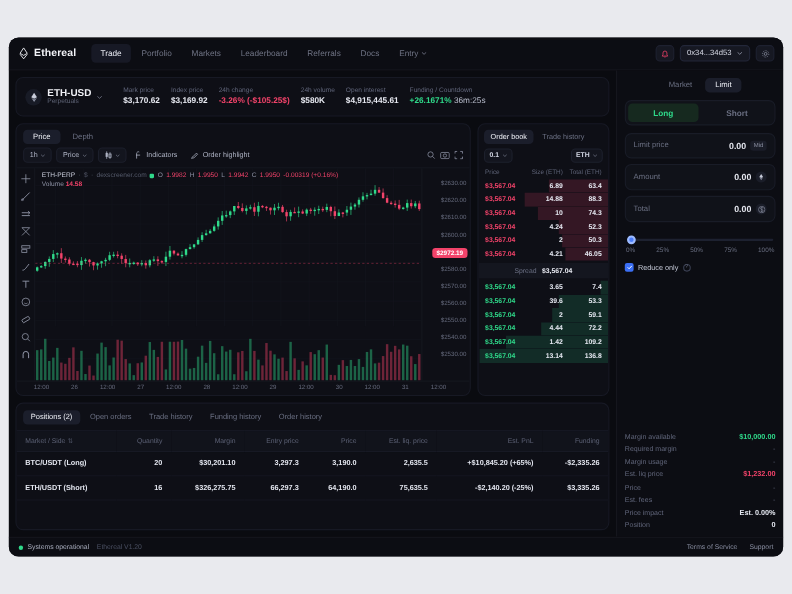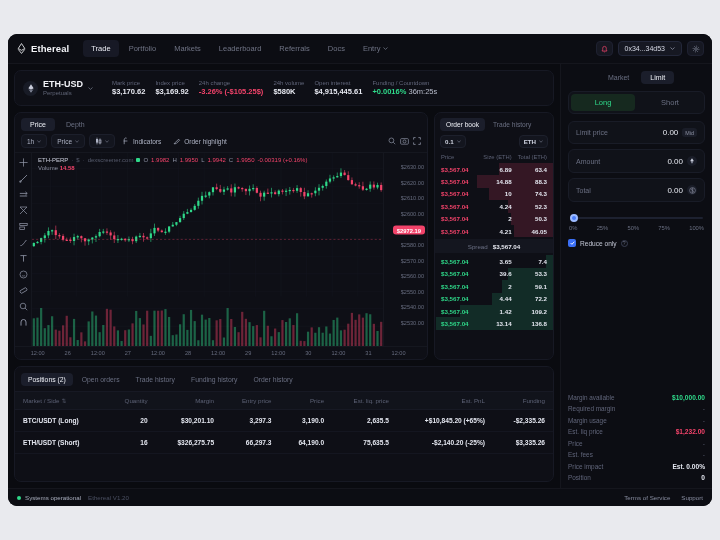--- a/index.html
+++ b/index.html
@@ -195,32 +195,32 @@
     display: flex; flex-direction: column; padding: 7px;
   }
   .mltabs { display: flex; gap: 3px; justify-content: center; margin-bottom: 7px; }
   .mltab { font-size: 7px; color: #6a6f82; padding: 3px 9px; border-radius: 4px; }
   .mltab.active { color: #eef0f6; background: #1b1e2b; }
   .lstoggle {
     display: flex; gap: 3px; background: #101219; border: 1px solid #191c27;
     border-radius: 6px; padding: 2px; margin-bottom: 7px;
   }
   .lsbtn {
-    flex: 1; text-align: center; font-size: 7.5px; font-weight: normal;
+    flex: 1; text-align: center; font-size: 7.5px; font-weight: bold;
     color: #6a6f82; padding: 4px 0; border-radius: 4px;
   }
   .lsbtn.long-on { color: #2fd98a; background: #16291f; }
   .field {
     display: flex; align-items: center; justify-content: space-between;
     background: #101219; border: 1px solid #191c27; border-radius: 6px;
     padding: 6px 7px; margin-bottom: 5px;
   }
   .field-l { font-size: 7px; color: #6a6f82; }
   .field-r { display: flex; align-items: center; gap: 4px; }
-  .field-v { font-size: 8px; color: #e7e9f1; font-weight: normal; text-align: right; }
+  .field-v { font-size: 8px; color: #e7e9f1; font-weight: bold; text-align: right; }
   .field-tag {
     font-size: 5.4px; color: #8b90a2; background: #1a1d28;
     padding: 1.5px 3px; border-radius: 3px;
   }
   .field-ic {
     width: 10px; height: 10px; border-radius: 50%; background: #1a1d28;
     display: flex; align-items: center; justify-content: center;
   }
   .slider { margin: 7px 2px 3px 2px; position: relative; height: 8px; }
   .slider-track {
@@ -354,21 +354,21 @@
           <span class="stat-l">24h volume</span>
           <span class="stat-v">$580K</span>
         </div>
         <div class="stat">
           <span class="stat-l">Open interest</span>
           <span class="stat-v">$4,915,445.61</span>
         </div>
         <div class="stat">
           <span class="stat-l">Funding / Countdown</span>
           <span class="stat-v pos">
-            <span>+0.0016%</span>
+            <span>+26.1671%</span>
             <span class="dim">36m:25s</span>
           </span>
         </div>
       </div>
 
       <div class="midrow" style="flex:1">
 
         <div class="chartcol">
           <div class="panel chartpanel">
 

